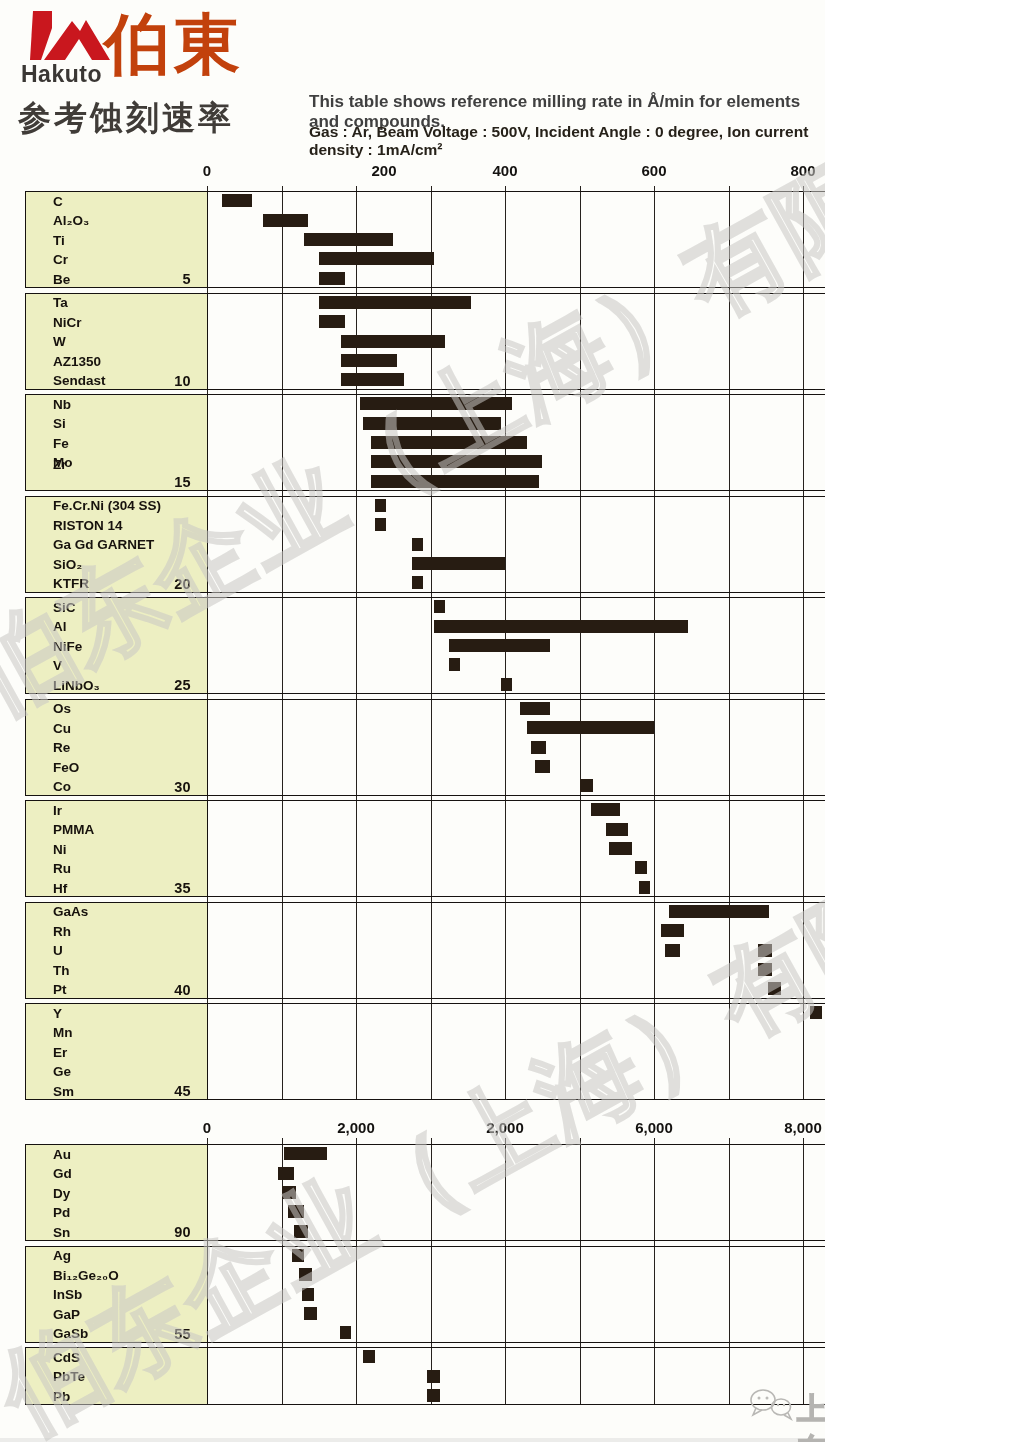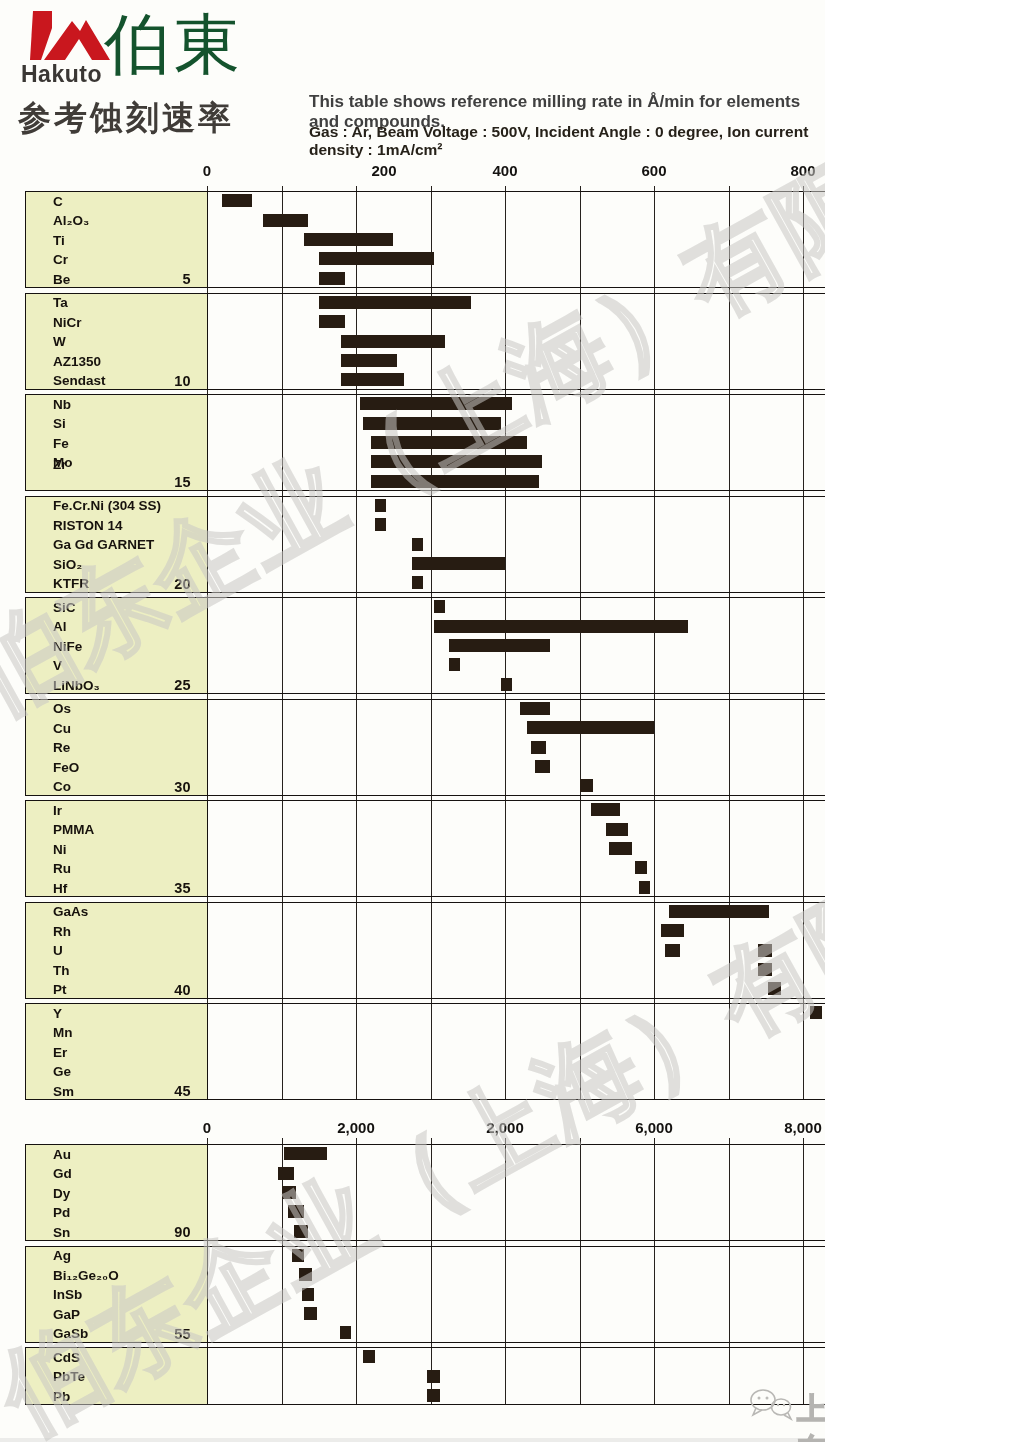--- a/index.html
+++ b/index.html
@@ -1,21 +1,21 @@
 <!DOCTYPE html>
 <html><head>
 <meta charset="utf-8">
 <style>
   html,body{margin:0;padding:0;background:#ffffff;}
   #page{position:relative;width:825px;height:1442px;background:#fdfdfa;overflow:hidden;
         font-family:"Liberation Sans","DejaVu Sans",sans-serif;}
   .abs{position:absolute;}
   
   #logo-hakuto{left:21px;top:61px;font-weight:700;font-size:23px;color:#3a3734;letter-spacing:.5px;}
-  #logo-cn{left:104px;top:0px;font-weight:400;font-size:66px;color:#14532d;letter-spacing:4px;}
+  #logo-cn{left:104px;top:0px;font-weight:700;font-size:66px;color:#c2410c;letter-spacing:4px;}
   #title-cn{left:18px;top:96px;font-weight:700;font-size:33px;color:#403c38;letter-spacing:3px;}
   #desc1{left:309px;top:92px;font-weight:700;font-size:17px;color:#404040;}
   #desc2{left:309px;top:123px;font-weight:700;font-size:15.5px;color:#262119;}
   
   .tick{position:absolute;font-weight:700;font-size:15px;color:#141210;white-space:nowrap;}
   .vline{position:absolute;width:1px;background:#26211d;z-index:1;}
   .gbox{position:absolute;left:25px;width:927px;border:1.6px solid #161210;box-sizing:border-box;z-index:2;background:transparent;}
   .lcell{position:absolute;left:0;top:0;bottom:0;width:180.5px;background:#edefc2;border-right:1.6px solid #161210;}
   .rlabel{position:absolute;left:27px;font-weight:700;font-size:13.5px;color:#17120d;white-space:nowrap;line-height:1;}
   .gnum{position:absolute;right:16px;font-weight:700;font-size:14.5px;color:#17120d;line-height:1;}

